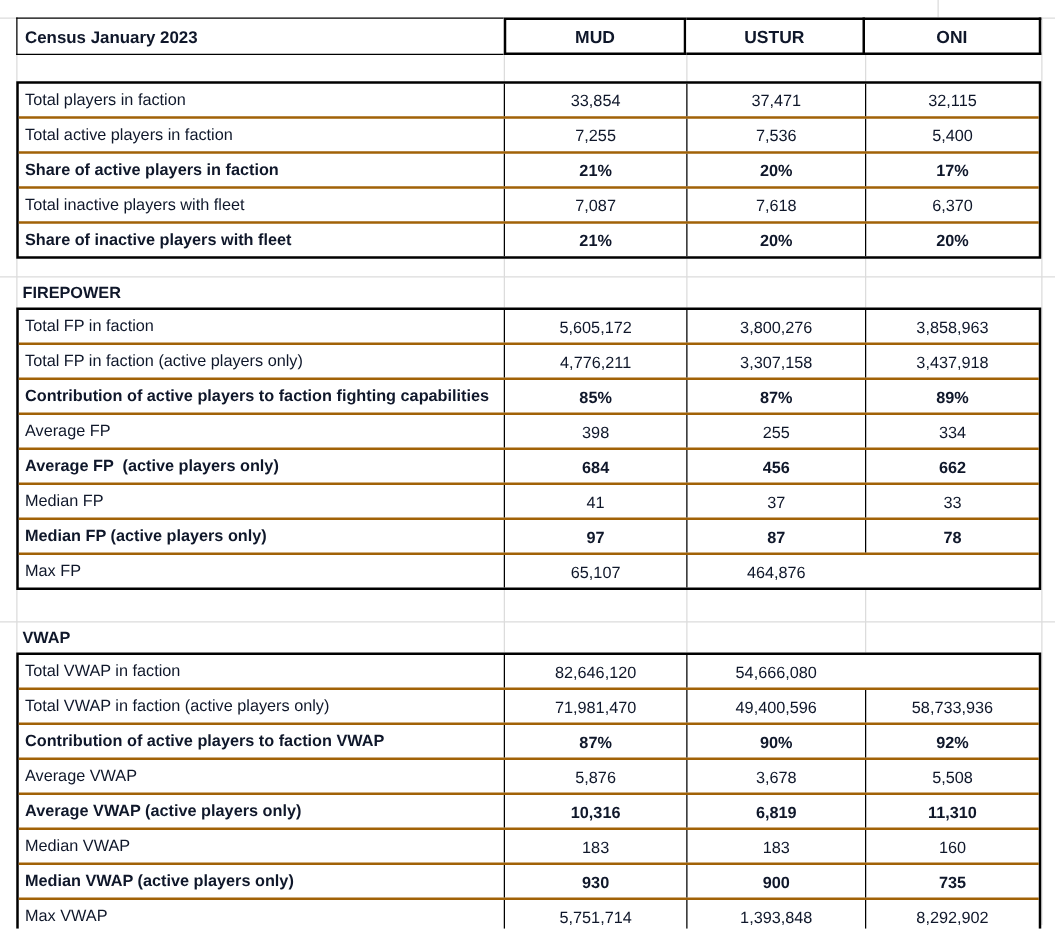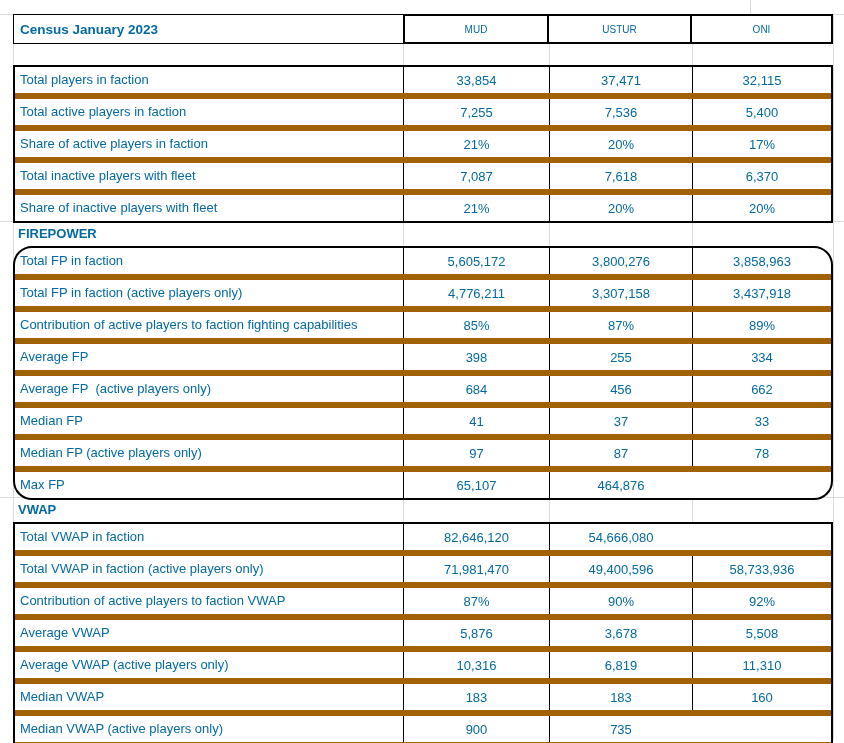--- a/index.html
+++ b/index.html
@@ -1,18 +1,18 @@
 <!DOCTYPE html>
 <html><head>
 <meta charset="utf-8">
 <style>
   html,body { margin:0; padding:0; background:#fff; }
   .sheet {
     position:relative; width:844px; height:743px; background:#ffffff;
-    font-family:"Liberation Sans", sans-serif; font-size:13px; color:#0369a1;
+    font-family:"Liberation Sans", sans-serif; font-size:13px; color:#0f172a;
     overflow:hidden;
   }
   
   .gv { position:absolute; width:1px; background:#dcdcdc; top:14px; height:726px; z-index:0; }
   .gv-top { position:absolute; width:1px; background:#dcdcdc; top:0; height:14px; z-index:0; }
   .gh { position:absolute; height:1px; background:#dcdcdc; left:0; width:844px; z-index:0; }
 
   
   .header-row {
     position:absolute; top:14px; left:13px; width:820px;
@@ -21,35 +21,35 @@
   .title-cell {
     box-sizing:border-box; height:30px; background:#fff;
     border:1px solid #000; border-right:none;
     display:flex; align-items:center; padding-left:6px;
     font-weight:700; font-size:13.5px;
   }
   .colhead {
     box-sizing:border-box; height:30px; background:#fff;
     border:2px solid #000;
     display:flex; align-items:center; justify-content:center;
-    font-weight:400; font-size:10px;
+    font-weight:700; font-size:14px;
   }
   .colhead + .colhead { border-left:none; }
 
   
   .block {
     position:absolute; left:13px; width:820px; box-sizing:border-box;
     border:2px solid #000; background:#fff; z-index:1;
   }
   .row {
     display:grid; grid-template-columns:388px 146px 143px 1fr;
-    border-bottom:6px solid #a16207;
+    border-bottom:2px solid #a16207;
   }
   .row:last-child { border-bottom:none; }
-  .row.bold { font-weight:400; }
+  .row.bold { font-weight:700; }
   .cell {
     box-sizing:border-box; min-height:25px;
     display:flex; align-items:center;
   }
   .cell.label {
     justify-content:flex-start; padding:5px 6px 5px 5px;
     white-space:pre-wrap; line-height:16px;
   }
   .cell.value { justify-content:center; border-left:1px solid #000; text-align:center; }
 
@@ -111,21 +111,21 @@
           <div class="cell value">6,370</div>
         </div>
         <div class="row bold">
           <div class="cell label">Share of inactive players with fleet</div>
           <div class="cell value">21%</div>
           <div class="cell value">20%</div>
           <div class="cell value">20%</div>
         </div>
       </div>
       <div class="section-label" style="top: 221px;">FIREPOWER</div>
-      <div class="block" style="top: 246px; border-radius: 19px;">
+      <div class="block" style="top: 246px;">
         <div class="row">
           <div class="cell label">Total FP in faction</div>
           <div class="cell value">5,605,172</div>
           <div class="cell value">3,800,276</div>
           <div class="cell value">3,858,963</div>
         </div>
         <div class="row">
           <div class="cell label">Total FP in faction (active players only)</div>
           <div class="cell value">4,776,211</div>
           <div class="cell value">3,307,158</div>
@@ -199,20 +199,21 @@
           <div class="cell value">11,310</div>
         </div>
         <div class="row">
           <div class="cell label">Median VWAP</div>
           <div class="cell value">183</div>
           <div class="cell value">183</div>
           <div class="cell value">160</div>
         </div>
         <div class="row bold">
           <div class="cell label">Median VWAP (active players only)</div>
+          <div class="cell value">930</div>
           <div class="cell value">900</div>
           <div class="cell value">735</div>
         </div>
         <div class="row">
           <div class="cell label">Max VWAP</div>
           <div class="cell value">5,751,714</div>
           <div class="cell value">1,393,848</div>
           <div class="cell value">8,292,902</div>
         </div>
       </div>

